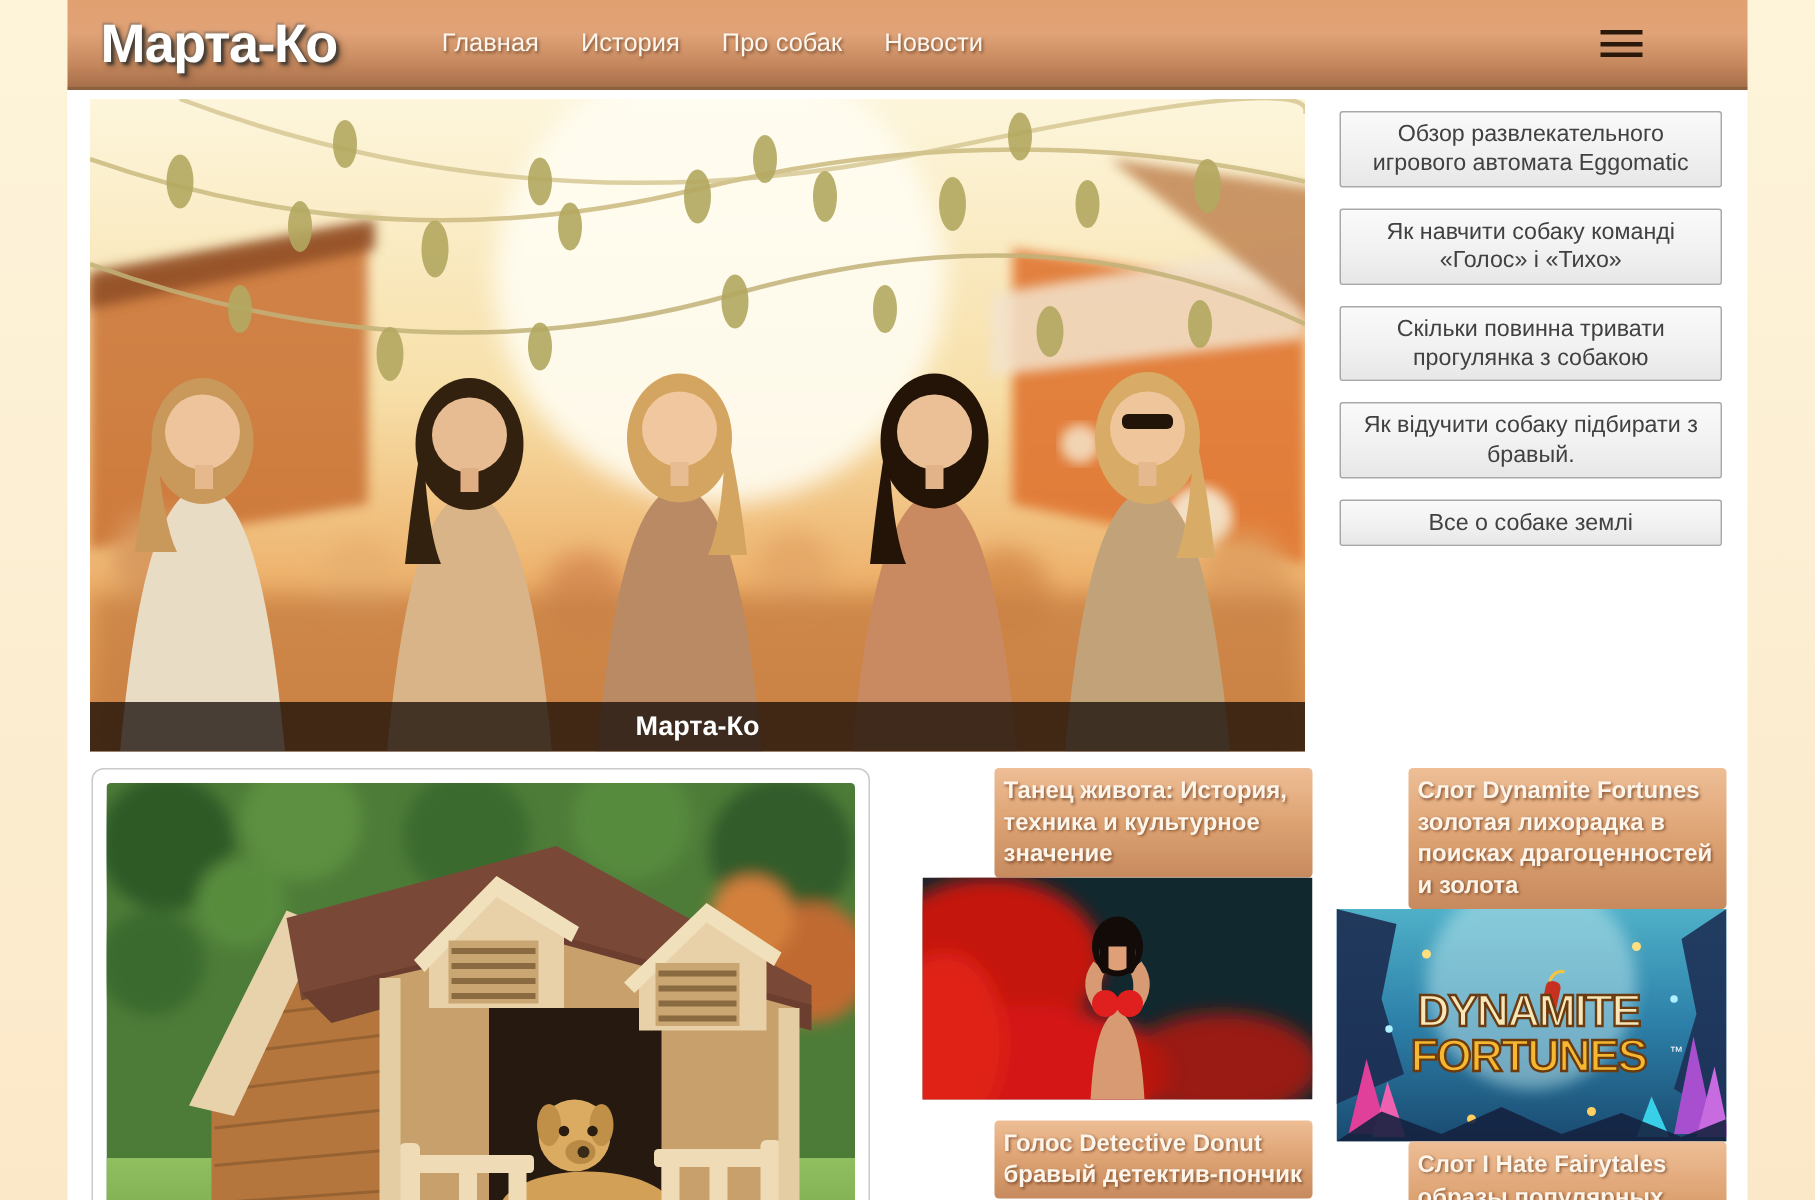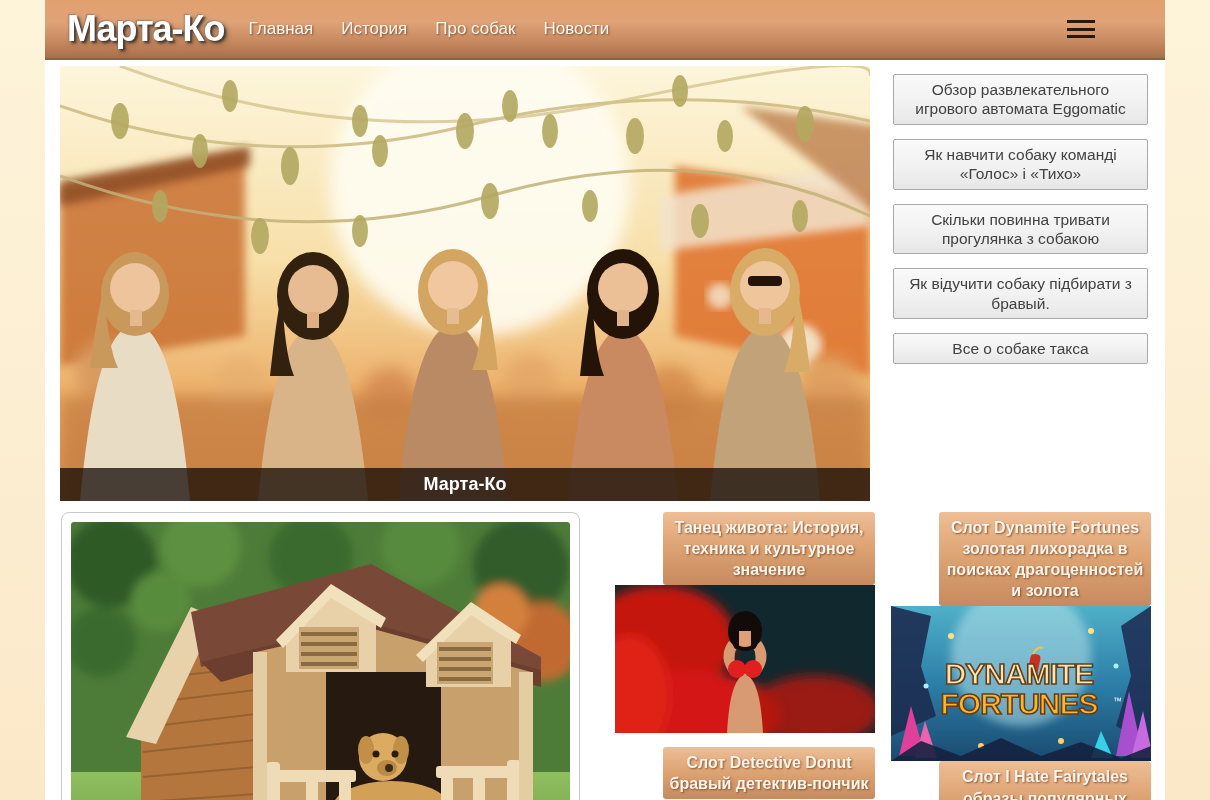--- a/index.html
+++ b/index.html
@@ -16,21 +16,21 @@
     background: linear-gradient(180deg, #e2a06f 0%, #e0a277 38%, #c4865c 75%, #a66f4b 100%);
     border-bottom: 2px solid rgba(70,45,25,.55);
     display: flex; align-items: center; position: relative;
   }
   .logo {
     margin-left: 22px;
     font-size: 36px; font-weight: bold; letter-spacing: -1px;
     color: #ffffff;
     text-shadow: 2px 2px 2px rgba(60,55,50,.9), -1px -1px 1px rgba(120,110,100,.6), 3px 3px 5px rgba(60,45,30,.5);
   }
-  .main-nav { display: flex; margin-left: 24px; gap: 28px; }
+  .main-nav { display: flex; margin-left: 70px; gap: 28px; }
   .nav-link {
     color: #fdf6ee; font-size: 17px; text-decoration: none; cursor: pointer;
     text-shadow: 1px 1px 2px rgba(90,55,30,.7);
   }
   .burger {
     margin-left: auto; margin-right: 70px;
     width: 28px; height: 18px; cursor: pointer;
     display: flex; flex-direction: column; justify-content: space-between;
   }
   .burger span { display: block; height: 3px; background: #2a180a; }
@@ -73,21 +73,21 @@
   .dog-card svg { display: block; border-radius: 3px; }
 
   .col { flex: none; width: 260px; height: 287px; display: flex; flex-direction: column; }
   .col-belly { margin-left: 35px; }
   .col-dyn { margin-left: 16px; }
 
   .card-title {
     background: linear-gradient(180deg, #eebe96 0%, #dda272 50%, #c68a5e 100%);
     border-radius: 3px;
     color: #fdf4ea; font-size: 16px; line-height: 1.32; font-weight: bold;
-    text-align: center; padding: 5px 6px; cursor: pointer;
+    text-align: left; padding: 5px 6px; cursor: pointer;
     text-shadow: 1px 1px 2px rgba(120,70,40,.85);
     margin-left: 48px;
   }
   .card-img { display: block; cursor: pointer; }
   .card-img svg { display: block; }
   .bottom-bar { margin-top: auto; }
 </style>
 </head>
 <body>
 
@@ -221,21 +221,21 @@
           </g>
         </svg>
         <div class="hero-caption">Марта-Ко</div>
       </div>
 
       <aside class="sidebar">
         <button class="side-btn">Обзор развлекательного игрового автомата Eggomatic</button>
         <button class="side-btn">Як навчити собаку команді «Голос» і «Тихо»</button>
         <button class="side-btn">Скільки повинна тривати прогулянка з собакою</button>
         <button class="side-btn">Як відучити собаку підбирати з бравый.</button>
-        <button class="side-btn">Все о собаке такса</button>
+        <button class="side-btn">Все о собаке землі</button>
       </aside>
     </div>
 
     <div class="row2">
 
       <div class="dog-card">
         <svg width="499" height="330" viewBox="0 0 499 330">
           <defs>
             <filter id="blur5">
                 <feGaussianBlur stdDeviation="5"></feGaussianBlur>
@@ -350,21 +350,21 @@
             <path d="M112,148 C114,115 118,95 130,88 C142,95 146,115 148,148 Z" fill="#d89a72"></path>
             <path d="M116,90 q-14,-18 -2,-34 l8,6 q-6,12 2,24 Z" fill="#d89a72"></path>
             <path d="M144,90 q14,-18 2,-34 l-8,6 q6,12 -2,24 Z" fill="#d89a72"></path>
             <ellipse cx="130" cy="46" rx="17" ry="20" fill="#120b08"></ellipse>
             <circle cx="130" cy="50" r="12" fill="#dfa077"></circle>
             <path d="M118,40 q12,-10 24,0 l0,20 q-3,8 -6,0 l0,-14 -12,0 0,14 q-3,8 -6,0 Z" fill="#120b08"></path>
             <circle cx="122" cy="84" r="9" fill="#e01f1f"></circle>
             <circle cx="138" cy="84" r="9" fill="#e01f1f"></circle>
           </svg>
         </div>
-        <div class="card-title bottom-bar">Слот Detective Donut бравый детектив-пончик</div>
+        <div class="card-title bottom-bar">Голос Detective Donut бравый детектив-пончик</div>
       </div>
 
       <div class="col col-dyn">
         <div class="card-title">Слот Dynamite Fortunes золотая лихорадка в поисках драгоценностей и золота</div>
         <div class="card-img">
           <svg width="260" height="155" viewBox="0 0 260 155">
             <defs>
               <linearGradient id="cave" x1="0" y1="0" x2="0" y2="1">
                 <stop offset="0" stop-color="#4fb0c8"></stop>
                   <stop offset=".5" stop-color="#2c7fa8"></stop>

